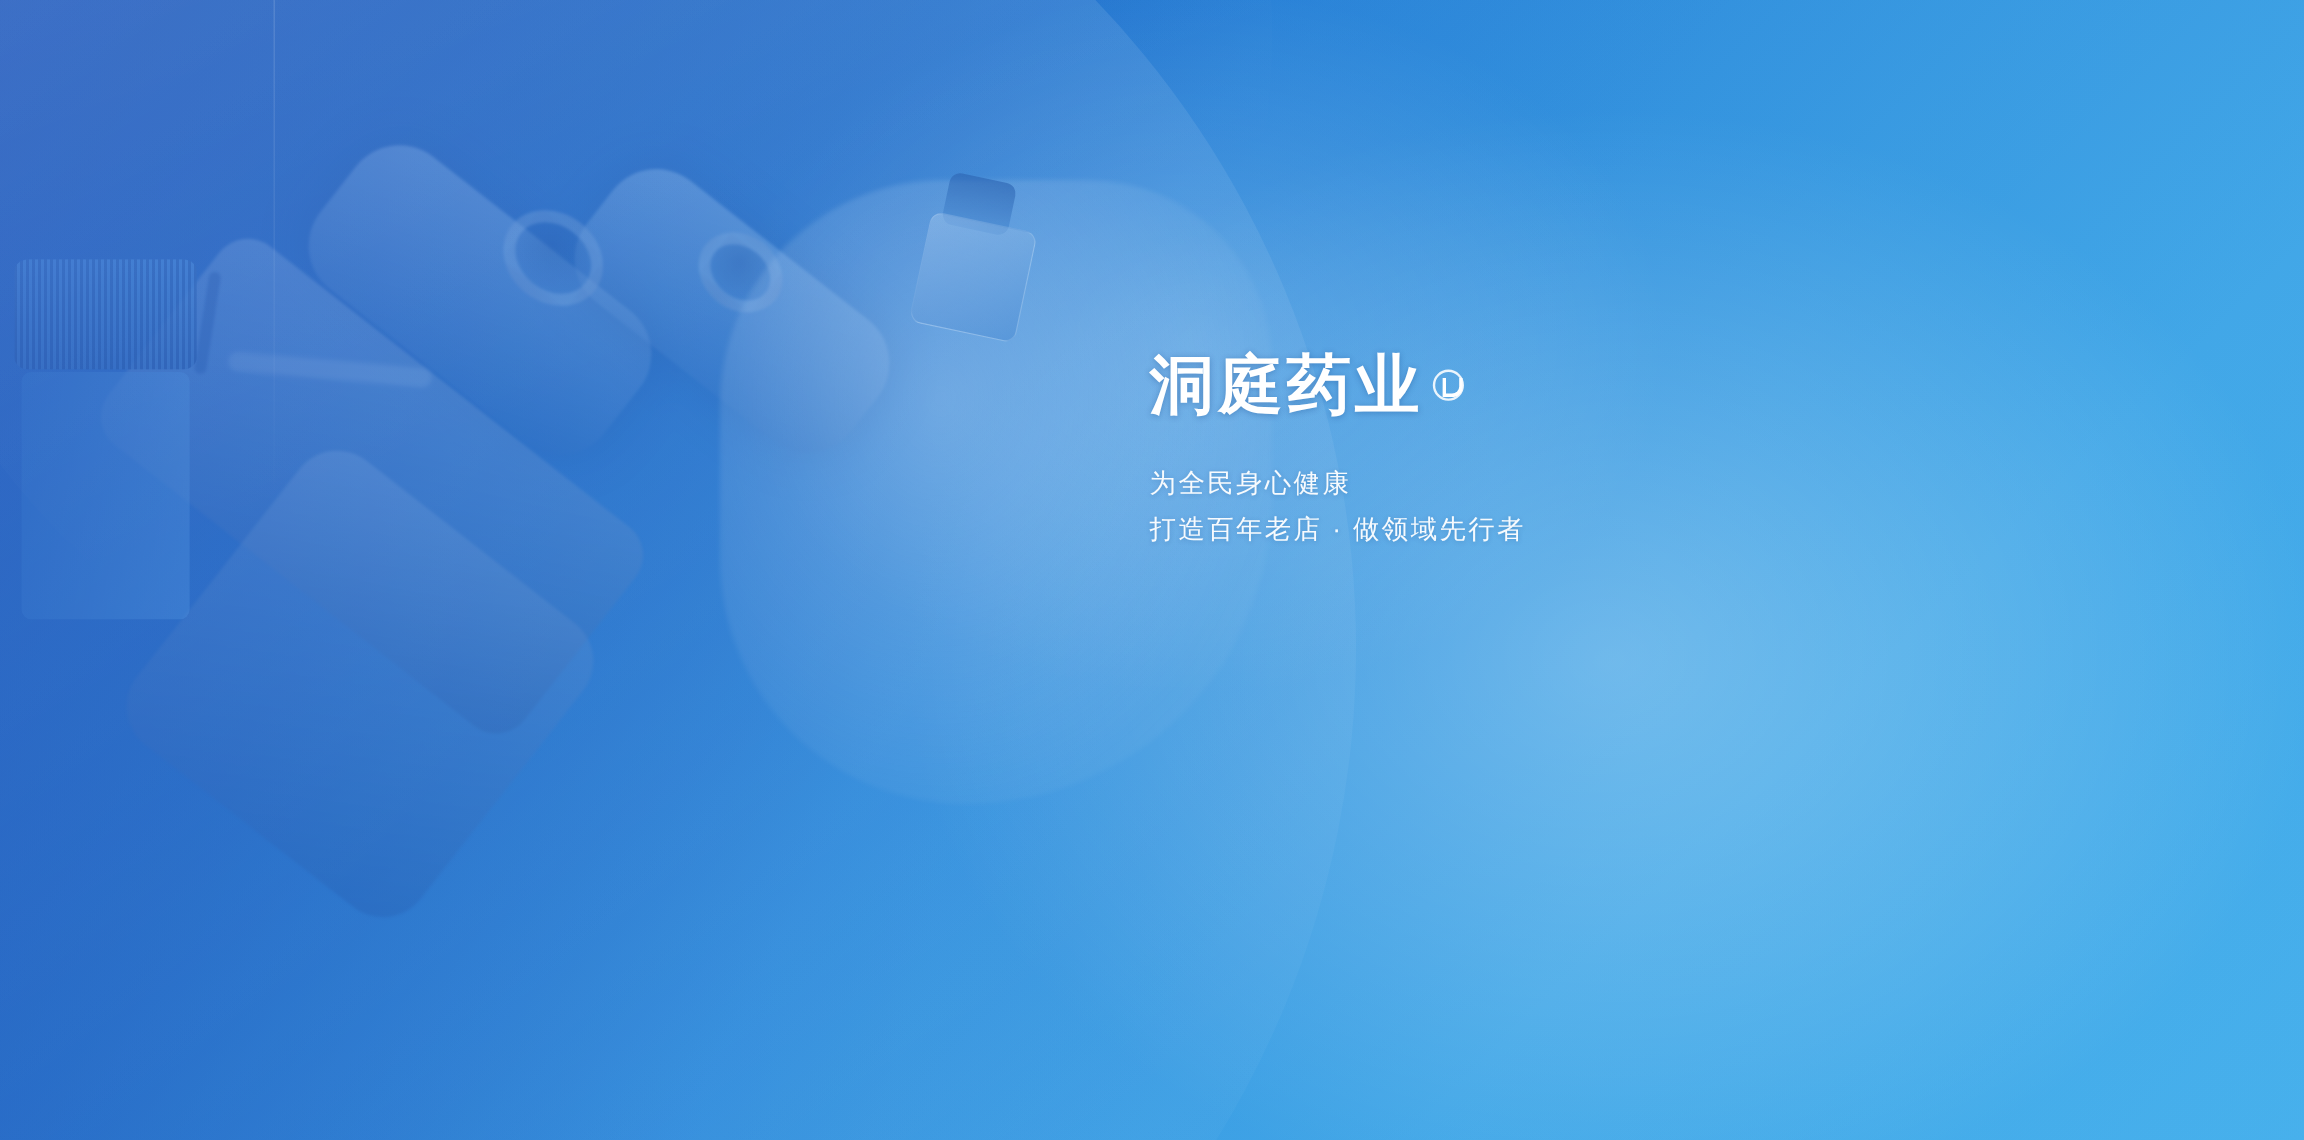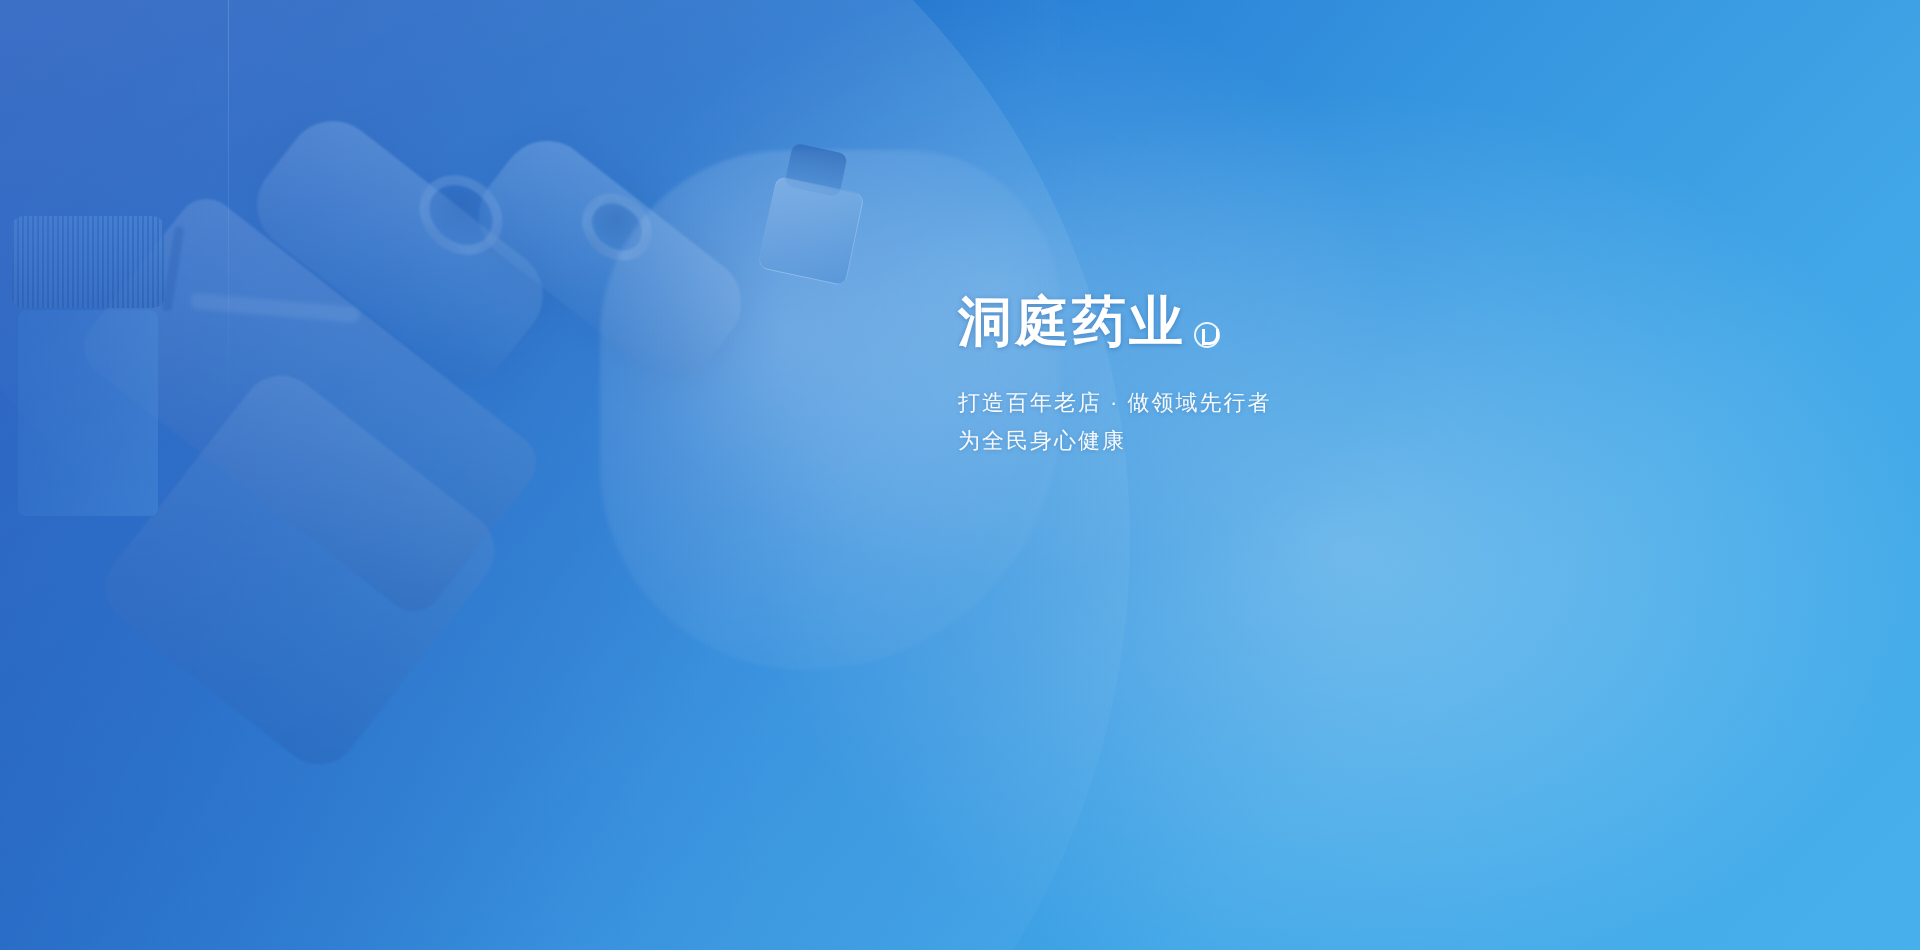--- a/index.html
+++ b/index.html
@@ -141,21 +141,21 @@
 
   
   .hero{
     position:absolute;
     left:958px; top:258px;
     width:760px;
     color:#ffffff;
   }
   .hero-title{
     display:flex;
-    align-items:flex-end;
+    align-items:center;
     gap:4px;
     font-size:54px;
     line-height:1;
     font-weight:700;
     letter-spacing:3px;
     white-space:nowrap;
     text-shadow:0 1px 5px rgba(8,48,116,.30);
   }
   .hero-title .part{display:inline-block;}
   .brand-mark{
@@ -222,18 +222,18 @@
   <div class="arc"></div>
   <div class="arc2"></div>
   <div class="seam"></div>
 
   <div class="hero">
     <h1 class="hero-title">
       <span class="part">洞庭药业</span>
       <span class="brand-mark"></span>
     </h1>
     <div class="hero-sub">
+      <span class="line">为全民身心健康</span>
       <span class="line">打造百年老店 · 做领域先行者</span>
-      <span class="line">为全民身心健康</span>
     </div>
   </div>
 
 </div>
 
 </body></html>

